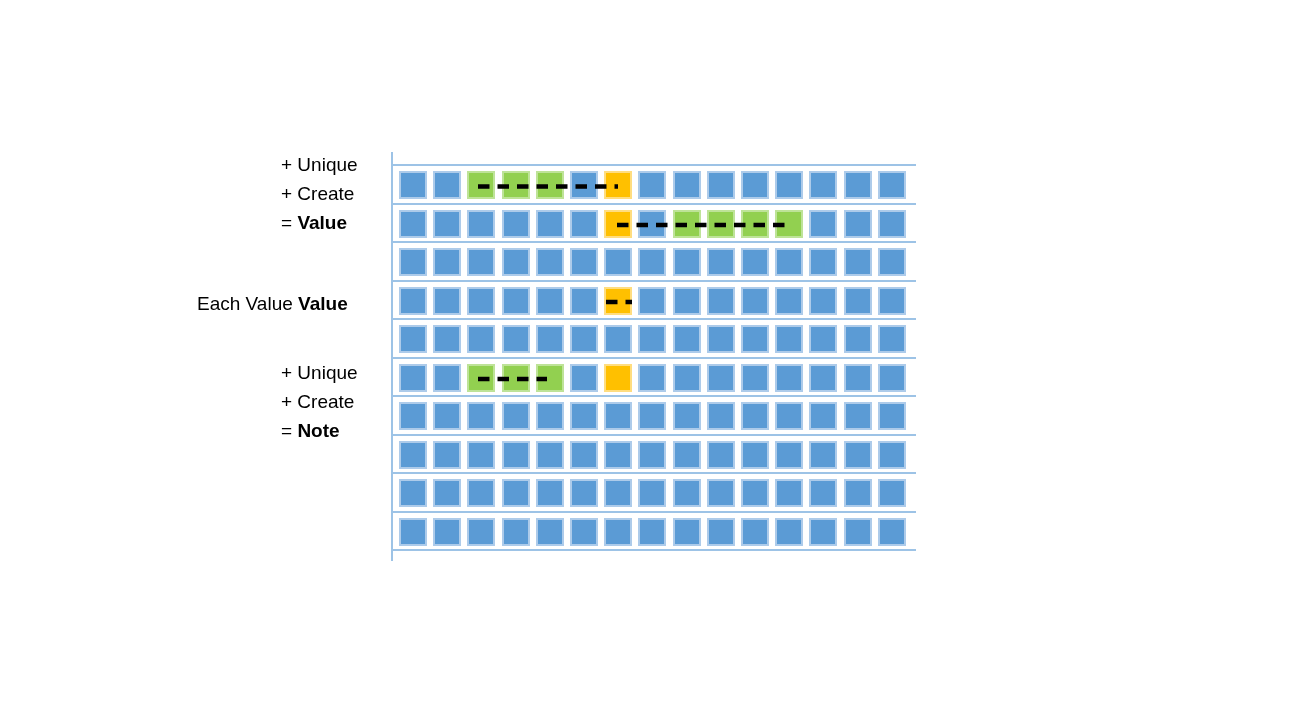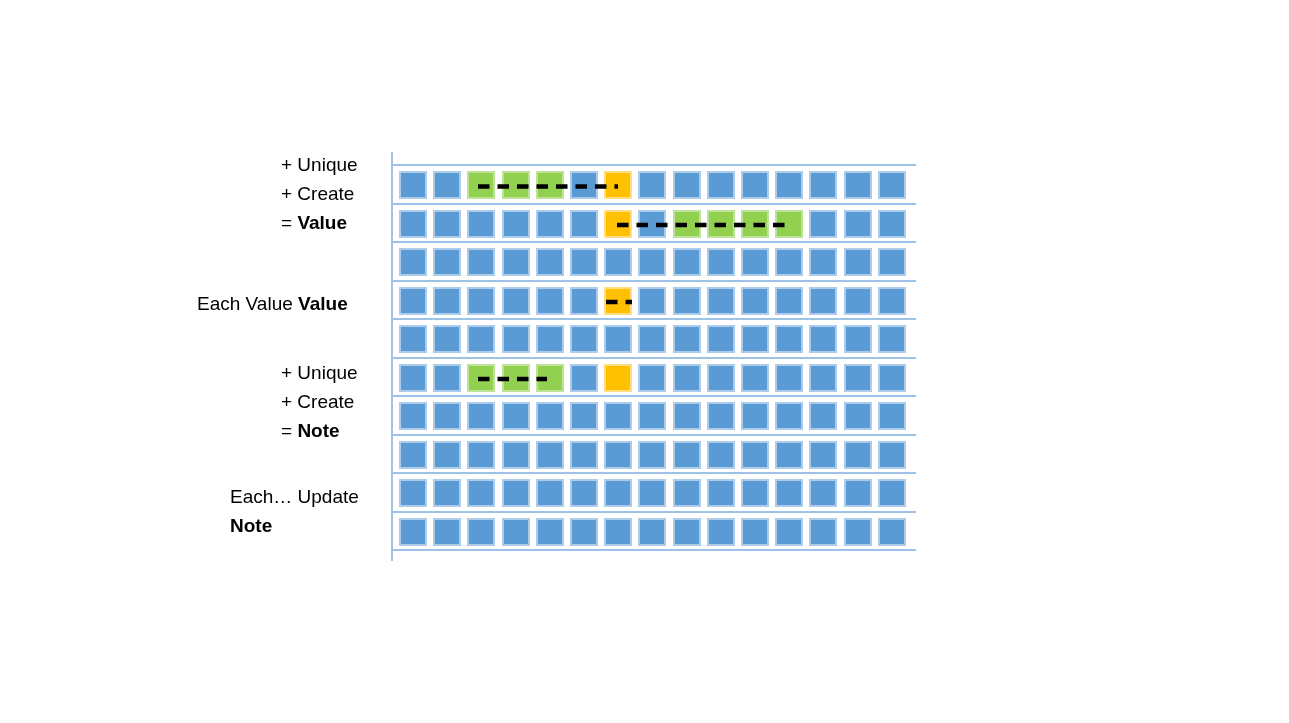--- a/index.html
+++ b/index.html
@@ -65,24 +65,20 @@
   <div class="label-block" id="label-1" style="left:197px; top:289px;">
       <div class="label-line"><span>Each Value </span><span class="bold">Value</span></div>
     </div>
 
   <div class="label-block" id="label-2" style="left:281px; top:358px;">
       <div class="label-line"><span>+ Unique</span></div>
       <div class="label-line"><span>+ Create</span></div>
       <div class="label-line"><span>= </span><span class="bold">Note</span></div>
     </div>
 
-  <div class="label-block" id="label-3" style="left:230px; top:482px;">
-      <div class="label-line"><span>Each… Update</span></div>
-      <div class="label-line"><span class="bold">Note</span></div>
-    </div>
 
   <div id="grid">
       <div class="vaxis" style="left: 391px; top: 152px; height: 409px;"></div>
       <div class="hline" style="left: 392px; width: 524px; top: 164px;"></div>
       <div class="hline" style="left: 392px; width: 524px; top: 202.5px;"></div>
       <div class="hline" style="left: 392px; width: 524px; top: 241px;"></div>
       <div class="hline" style="left: 392px; width: 524px; top: 279.5px;"></div>
       <div class="hline" style="left: 392px; width: 524px; top: 318px;"></div>
       <div class="hline" style="left: 392px; width: 524px; top: 356.5px;"></div>
       <div class="hline" style="left: 392px; width: 524px; top: 395px;"></div>

